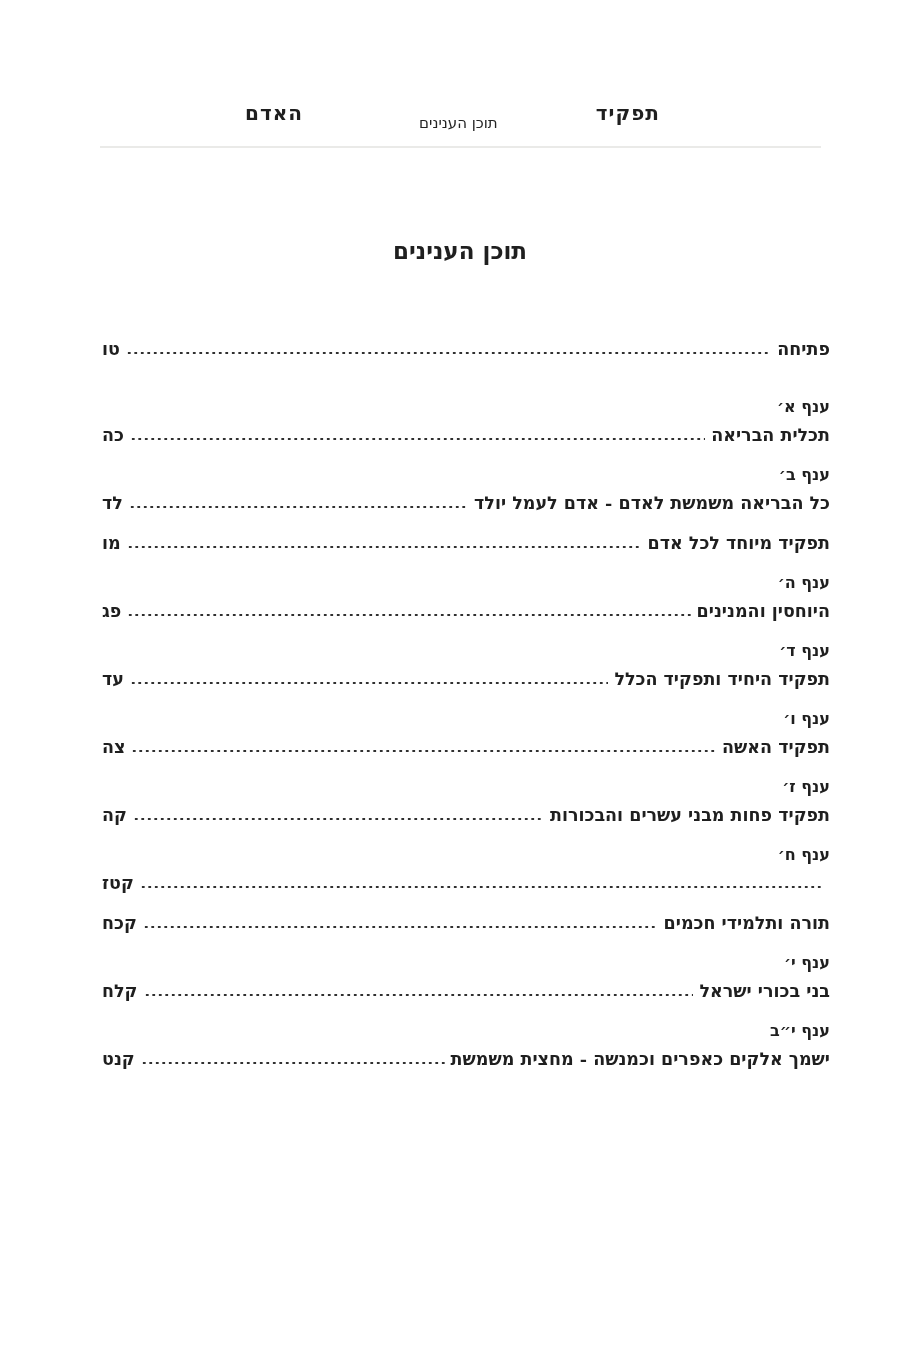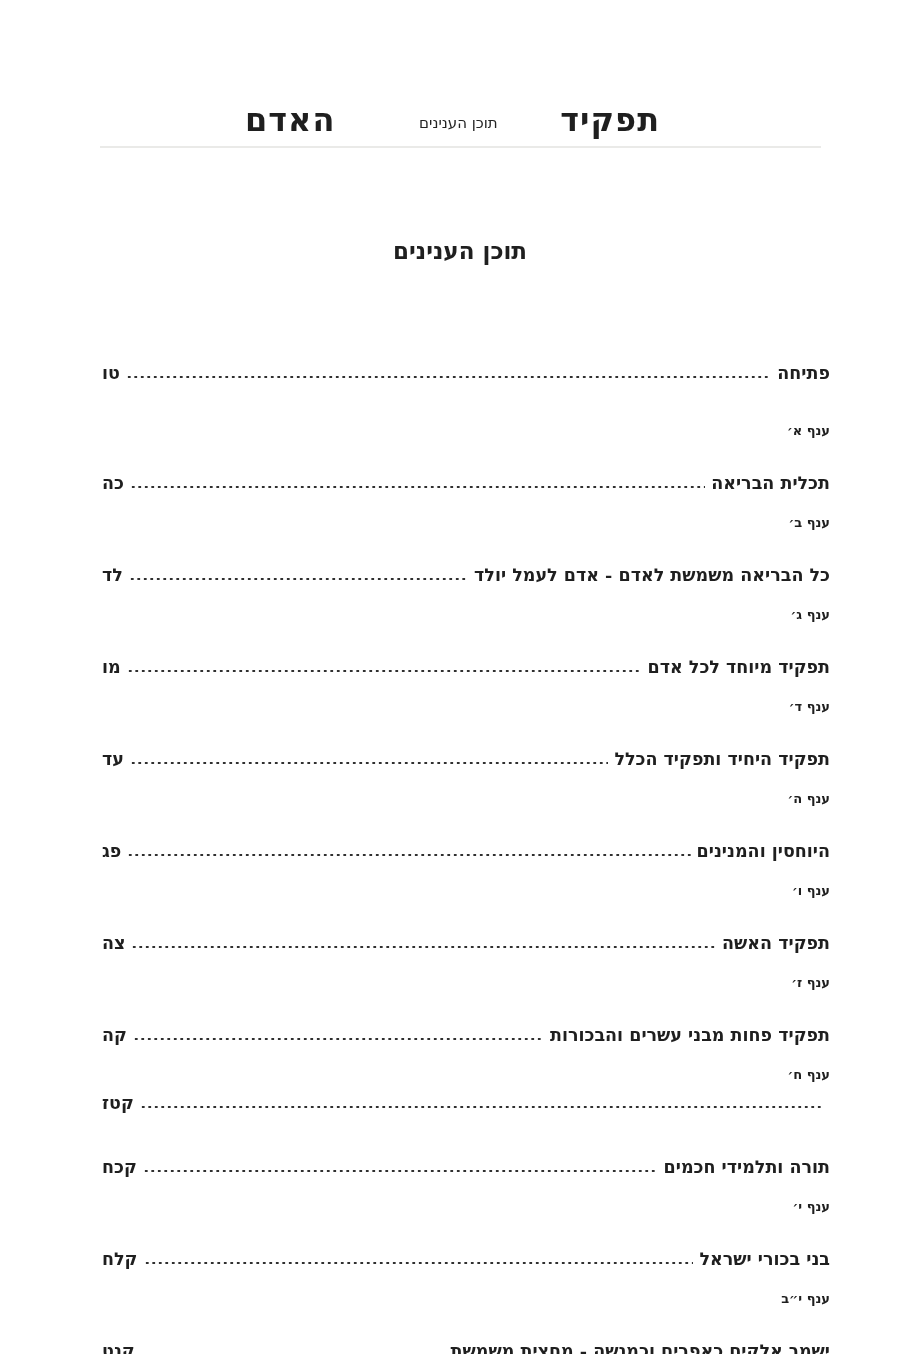--- a/index.html
+++ b/index.html
@@ -8,21 +8,21 @@
     width: 920px;
     height: 1354px;
     background: #ffffff;
     color: #1f1f1f;
     font-family: "DejaVu Serif", "DejaVu Sans", serif;
     overflow: hidden;
   }
 
   
   .running-head { position: absolute; top: 101px; left: 0; right: 0; height: 42px; }
-  .hdr-word { position: absolute; top: 0; font-size: 32px; font-weight: bold; letter-spacing: 1px; white-space: nowrap; }
+  .hdr-word { position: absolute; top: 0; font-size: 20px; font-weight: bold; letter-spacing: 1px; white-space: nowrap; }
   .hdr-right { right: 260px; text-align: right; }
   .hdr-left  { left: 245px; }
   .hdr-center {
     position: absolute; top: 13px; left: 50%; transform: translateX(-52%);
     font-size: 15px; font-weight: normal; white-space: nowrap; color: #242424;
   }
   .rule { position: absolute; top: 146px; left: 100px; right: 99px; height: 2px; background: #eaeae8; }
 
   
   .toc-title {
@@ -30,32 +30,32 @@
     margin: 0; text-align: center;
     font-size: 23px; font-weight: bold; line-height: 34px;
   }
 
   
   .toc { position: absolute; top: 338px; right: 90px; left: 102px; direction: rtl; }
   .toc-row {
     display: flex; align-items: baseline;
     font-size: 17.5px; font-weight: bold; line-height: 22px;
   }
-  .toc-row .t { white-space: nowrap; margin-top: 24px; }
+  .toc-row .t { white-space: nowrap; }
   .toc-row .p { white-space: nowrap; }
   .leader {
     flex: 1 1 auto; height: 4px; margin: 0 6px;
     background-image: radial-gradient(circle, #303030 1.1px, rgba(0,0,0,0) 1.5px);
     background-size: 6.5px 4px;
     background-repeat: repeat-x;
     background-position: left bottom;
   }
   .intro { margin-bottom: 36px; }
   .group { margin-top: 18px; }
-  .sec { font-size: 13px; font-weight: bold; line-height: 22px; margin-bottom: 6px; white-space: nowrap; }
+  .sec { font-size: 16px; font-weight: bold; line-height: 22px; margin-bottom: 6px; white-space: nowrap; }
 </style>
 </head>
 <body>
 
 <div class="page">
 
   <header class="running-head">
     <span class="hdr-word hdr-right">תפקיד</span>
     <span class="hdr-center">תוכן הענינים</span>
     <span class="hdr-word hdr-left">האדם</span>
@@ -84,43 +84,42 @@
     <section class="group">
       <div class="sec">ענף ב׳</div>
       <div class="toc-row">
         <span class="t">כל הבריאה משמשת לאדם - אדם לעמל יולד</span>
         <span class="leader"></span>
         <span class="p">לד</span>
       </div>
     </section>
 
     <section class="group">
-      <div class="sec">ענף ג׳</div>
       <div class="toc-row">
         <span class="t">תפקיד מיוחד לכל אדם</span>
         <span class="leader"></span>
         <span class="p">מו</span>
+      </div>
+    </section>
+
+    <section class="group">
+      <div class="sec">ענף ה׳</div>
+      <div class="toc-row">
+        <span class="t">היוחסין והמנינים</span>
+        <span class="leader"></span>
+        <span class="p">פג</span>
       </div>
     </section>
 
     <section class="group">
       <div class="sec">ענף ד׳</div>
       <div class="toc-row">
         <span class="t">תפקיד היחיד ותפקיד הכלל</span>
         <span class="leader"></span>
         <span class="p">עד</span>
-      </div>
-    </section>
-
-    <section class="group">
-      <div class="sec">ענף ה׳</div>
-      <div class="toc-row">
-        <span class="t">היוחסין והמנינים</span>
-        <span class="leader"></span>
-        <span class="p">פג</span>
       </div>
     </section>
 
     <section class="group">
       <div class="sec">ענף ו׳</div>
       <div class="toc-row">
         <span class="t">תפקיד האשה</span>
         <span class="leader"></span>
         <span class="p">צה</span>
       </div>

